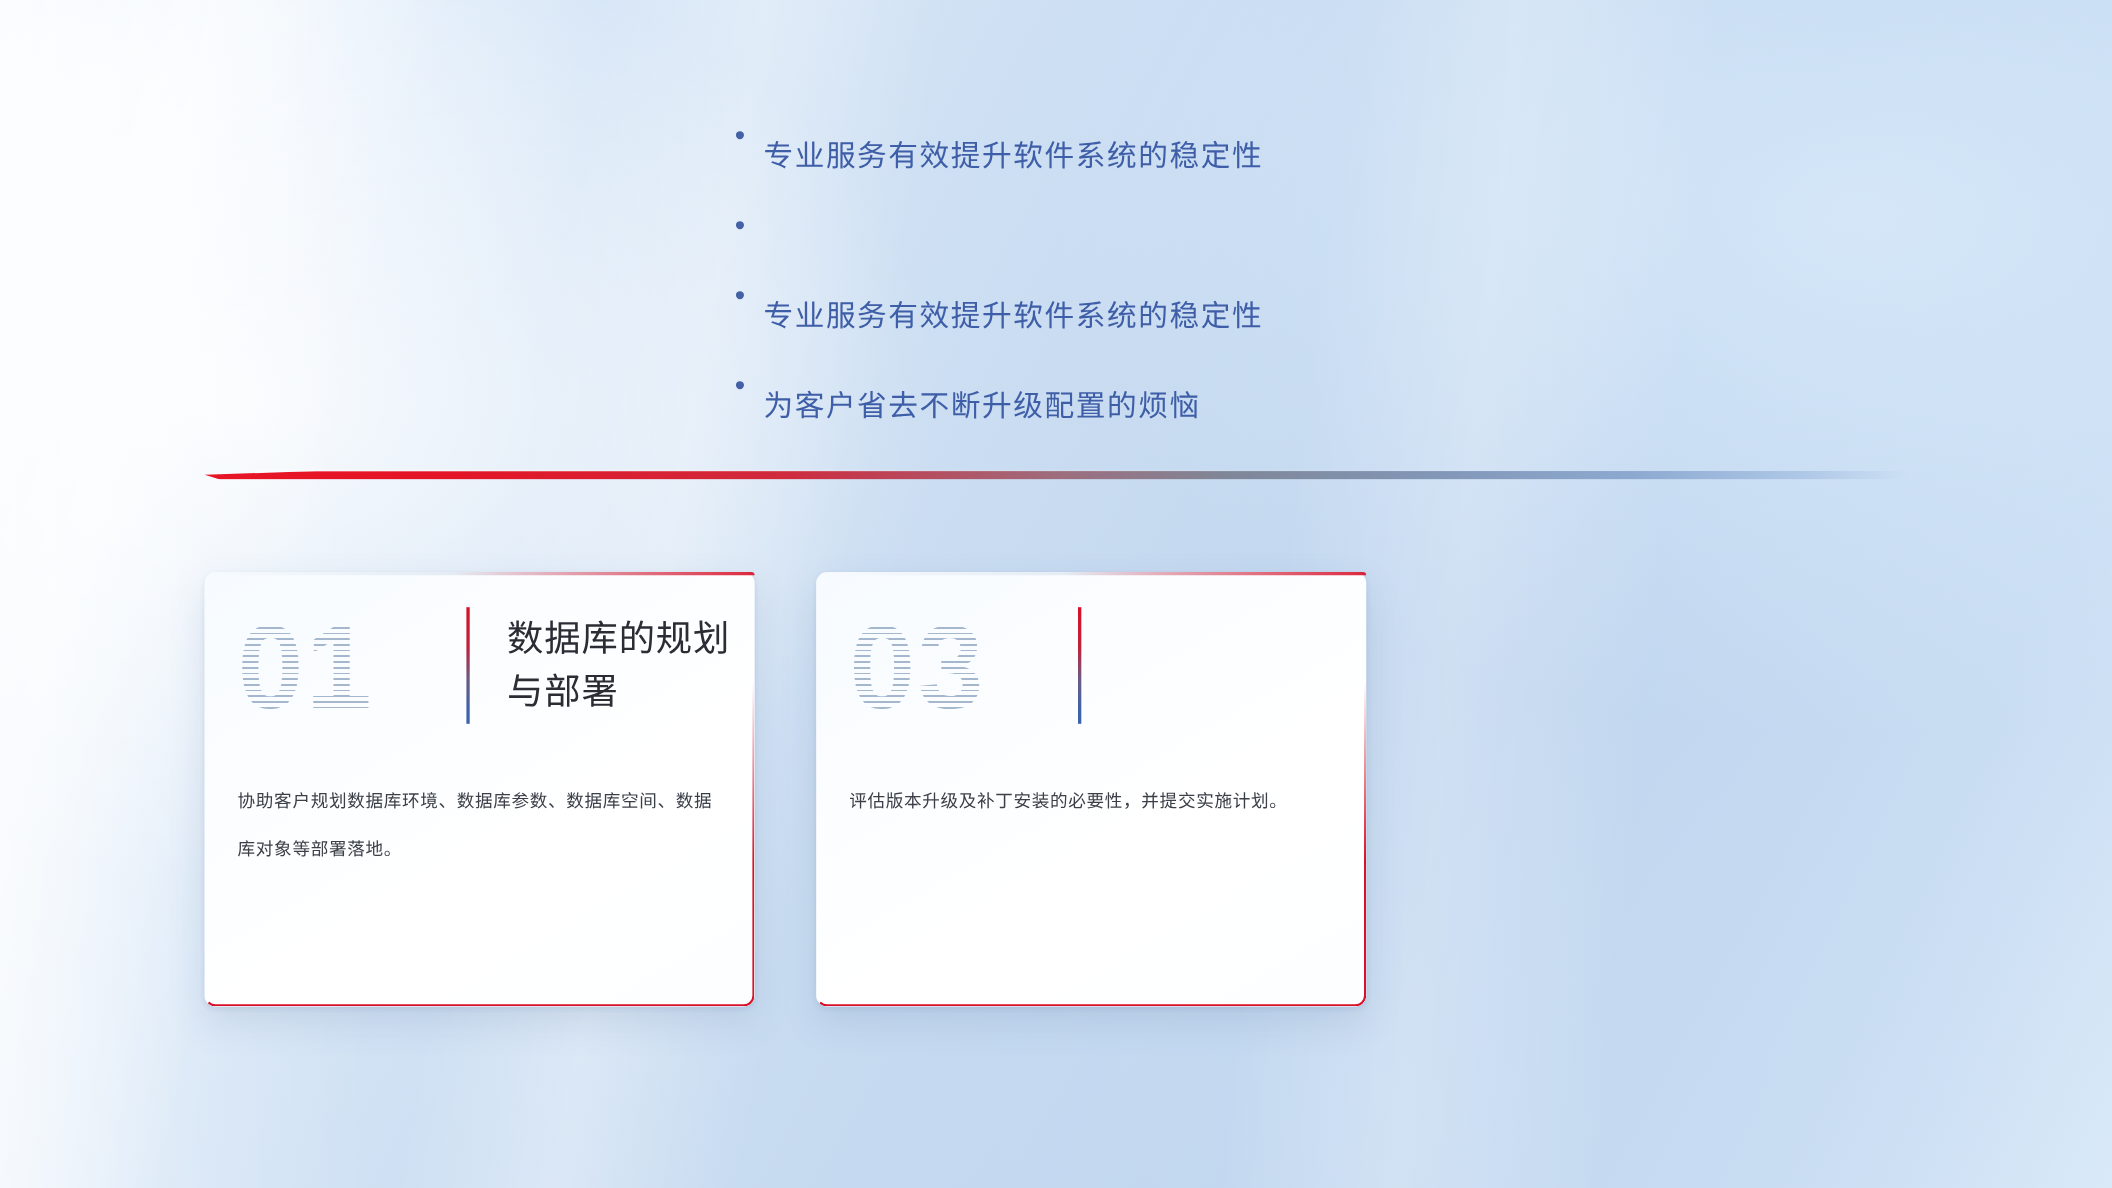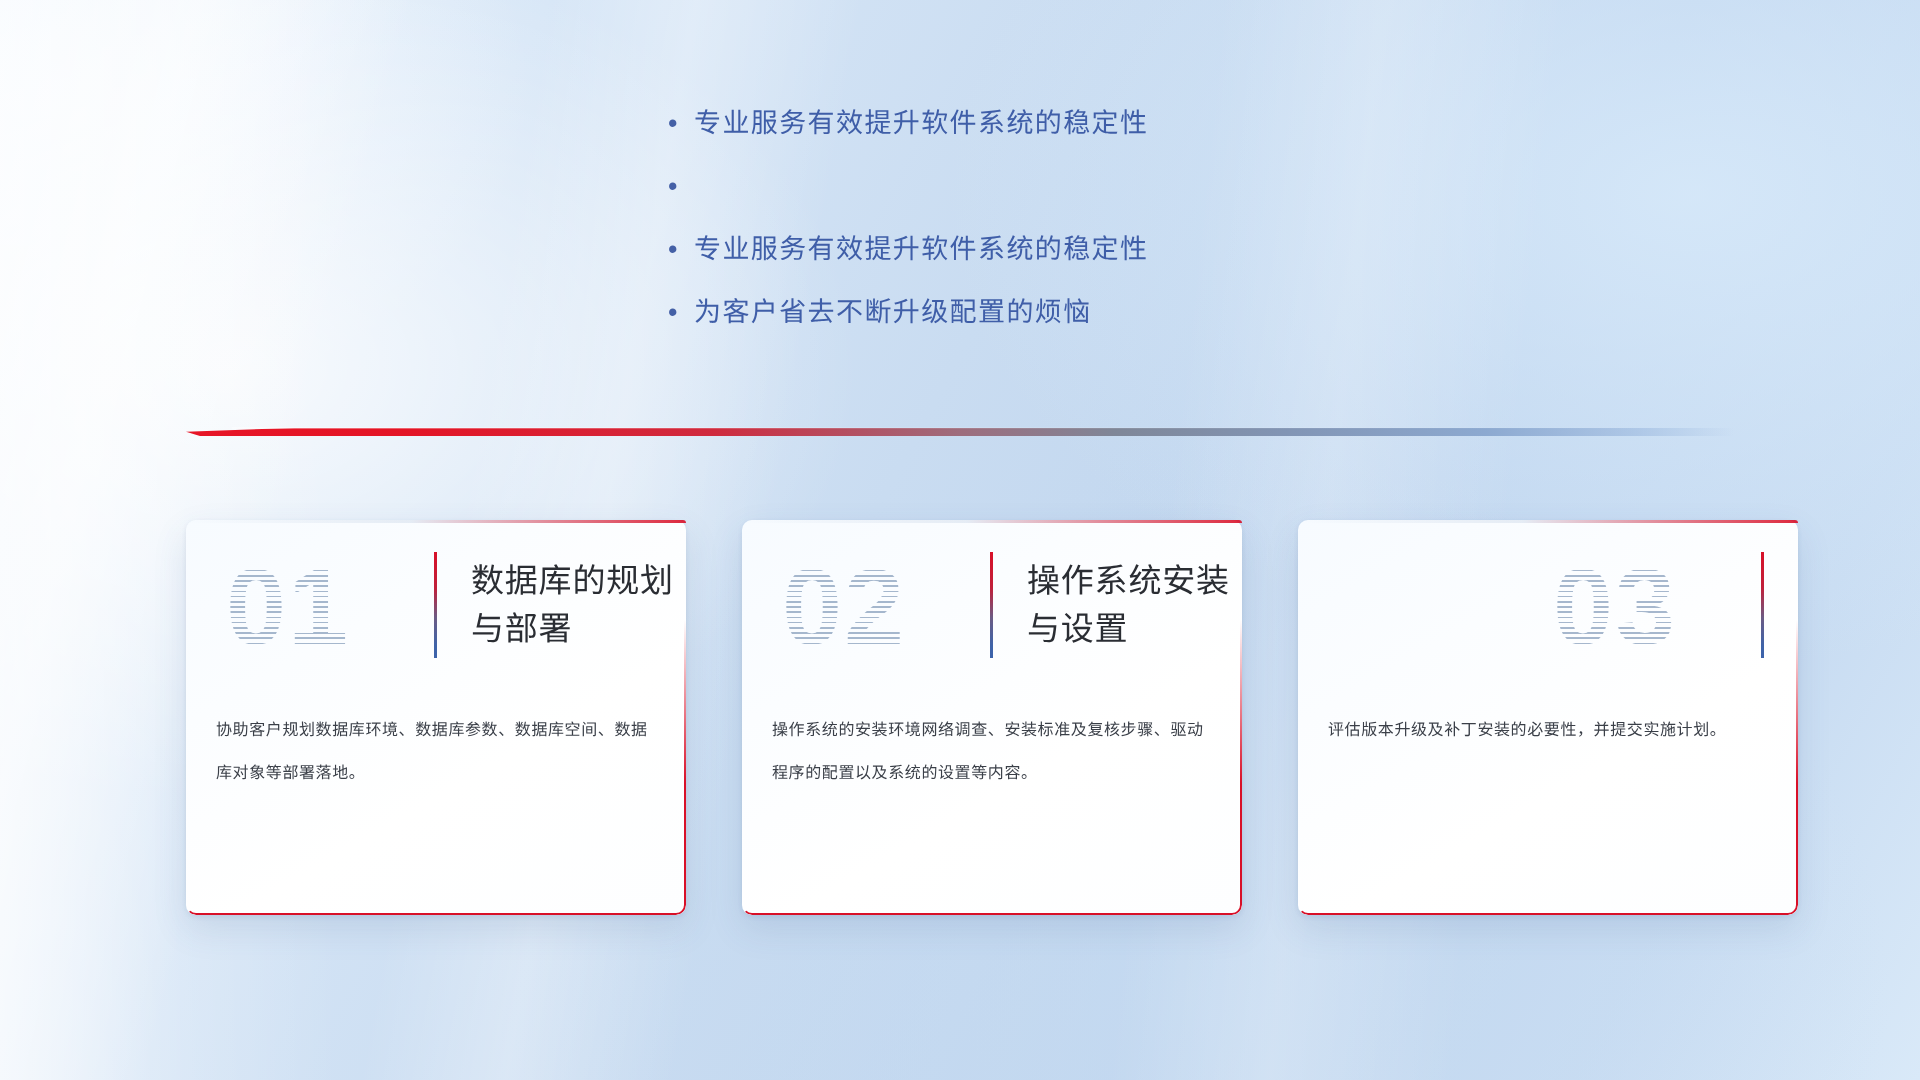--- a/index.html
+++ b/index.html
@@ -67,20 +67,21 @@
     font-size: 27px;
     line-height: 39px;
     text-align: left;
   }
   .bullet-text {
     font-size: 27px;
     line-height: 39px;
     color: #3f5ea8;
     letter-spacing: 1.4px;
     font-weight: 500;
+    margin-top: 19px;
   }
 
   
   .divider-wrap {
     position: absolute;
     left: 186px;
     top: 424px;
     width: 1548px;
     height: 16px;
     z-index: 3;
@@ -157,21 +158,20 @@
     background: linear-gradient(90deg, rgba(255,255,255,0) 0%, rgba(190,205,225,0.35) 45%, rgba(216,16,40,0.85) 97%, rgba(216,16,40,0.9) 100%);
     pointer-events: none;
   }
 
   .card-head {
     position: relative;
     height: 170px;
     display: flex;
     align-items: center;
     padding-left: 30px;
-    justify-content: flex-end;
   }
   
   .card-num {
     position: relative;
     font-size: 108px;
     font-weight: 700;
     line-height: 1;
     letter-spacing: 2px;
     color: #b9c6d8;
     width: 208px;
@@ -264,31 +264,20 @@
       <div class="card-topfade"></div>
       <div class="dot-texture"></div>
       <div class="card-head">
         <div class="card-num">01</div>
         <div class="card-bar"></div>
         <div class="card-title">数据库的规划与部署</div>
       </div>
       <div class="card-body">协助客户规划数据库环境、数据库参数、数据库空间、数据库对象等部署落地。</div>
     </div>
 
-    <div class="card">
-      <div class="card-accent"></div>
-      <div class="card-topfade"></div>
-      <div class="dot-texture"></div>
-      <div class="card-head">
-        <div class="card-num">02</div>
-        <div class="card-bar"></div>
-        <div class="card-title">操作系统安装与设置</div>
-      </div>
-      <div class="card-body">操作系统的安装环境网络调查、安装标准及复核步骤、驱动程序的配置以及系统的设置等内容。</div>
-    </div>
 
     <div class="card">
       <div class="card-accent"></div>
       <div class="card-topfade"></div>
       <div class="dot-texture"></div>
       <div class="card-head">
         <div class="card-num">03</div>
         <div class="card-bar"></div>
       </div>
       <div class="card-body">评估版本升级及补丁安装的必要性，并提交实施计划。</div>

